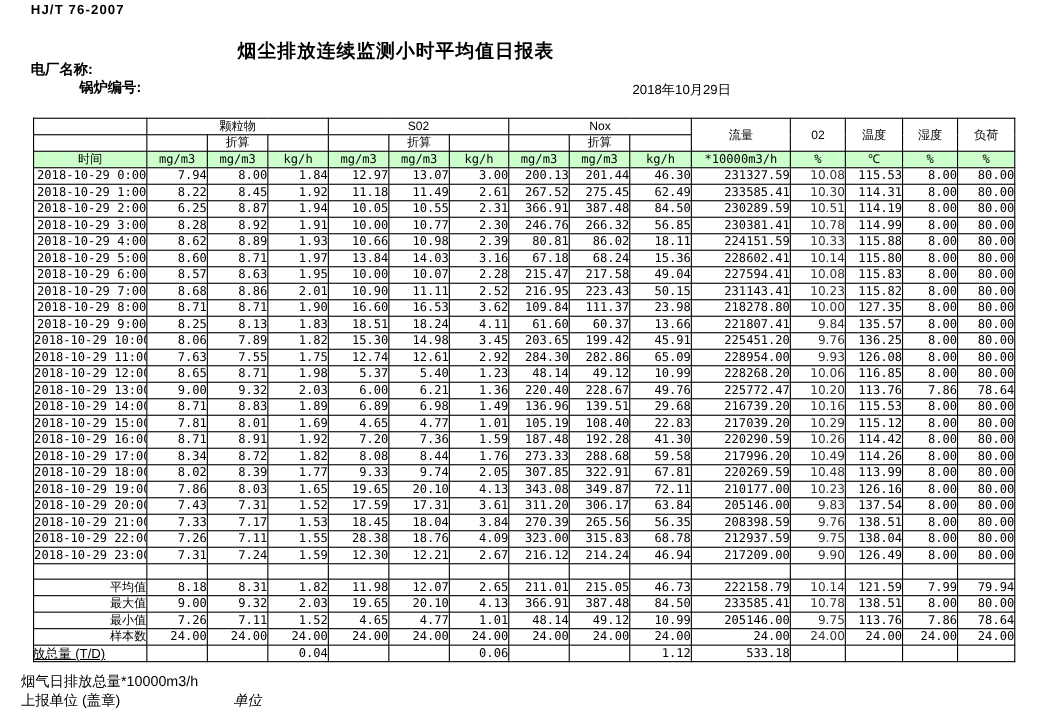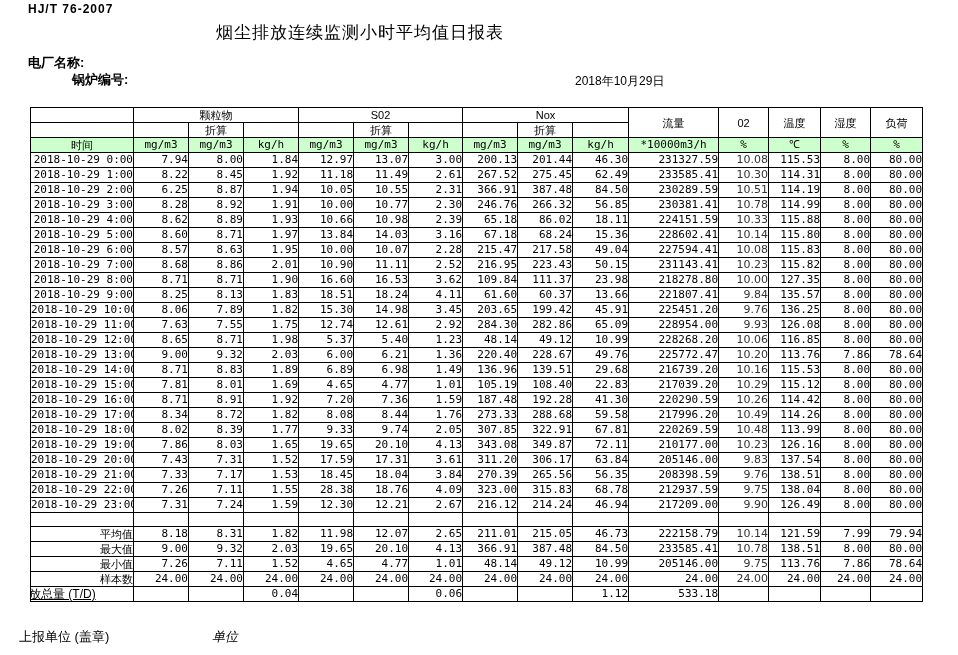--- a/index.html
+++ b/index.html
@@ -1,20 +1,20 @@
 <!DOCTYPE html>
 <html><head>
 <meta charset="utf-8">
 <style>
   html,body{margin:0;padding:0;background:#fff;}
   #canvas{position:relative;width:958px;height:655px;background:#ffffff;overflow:hidden;
           font-family:"Liberation Sans",sans-serif;color:#000;}
   .abs{position:absolute;white-space:nowrap;}
   #doc-code{left:28px;top:2px;font-size:12px;font-weight:bold;letter-spacing:1px;}
-  #report-title{left:216px;top:21px;font-size:17px;font-weight:normal;letter-spacing:1px;}
+  #report-title{left:216px;top:35px;font-size:17px;font-weight:bold;letter-spacing:1px;}
   #plant-label{left:28px;top:54px;font-size:13px;font-weight:bold;}
   #boiler-label{left:28px;top:71px;font-size:13px;font-weight:bold;margin-left:44px;}
   #report-date{left:575px;top:73px;font-size:12px;}
   #footer-note{left:19px;top:611px;font-size:13px;}
   #report-unit{left:19px;top:628px;font-size:13px;}
   #unit-label{left:212px;top:628px;font-size:13px;font-style:italic;}
 
   #report-table{position:absolute;left:30px;top:107px;border-collapse:collapse;table-layout:fixed;width:893px;}
   #report-table td{border:1px solid #000;padding:0;overflow:hidden;white-space:nowrap;
                    font-size:11px;line-height:14px;vertical-align:middle;}
@@ -178,21 +178,21 @@
           <td class="num c13">80.00</td>
         </tr>
         <tr class="hr">
           <td class="tcell">2018-10-29 4:00</td>
           <td class="num c0">8.62</td>
           <td class="num c1">8.89</td>
           <td class="num c2">1.93</td>
           <td class="num c3">10.66</td>
           <td class="num c4">10.98</td>
           <td class="num c5">2.39</td>
-          <td class="num c6">65.18</td>
+          <td class="num c6">80.81</td>
           <td class="num c7">86.02</td>
           <td class="num c8">18.11</td>
           <td class="num c9">224151.59</td>
           <td class="num c10">10.33</td>
           <td class="num c11">115.88</td>
           <td class="num c12">8.00</td>
           <td class="num c13">80.00</td>
         </tr>
         <tr class="hr">
           <td class="tcell">2018-10-29 5:00</td>
@@ -617,16 +617,17 @@
           <td class="num c8">1.12</td>
           <td class="num c9 flow-total">533.18</td>
           <td class="num c10"></td>
           <td class="num c11"></td>
           <td class="num c12"></td>
           <td class="num c13"></td>
         </tr>
       </tbody>
   </table>
 
+  <div class="abs" id="footer-note">烟气日排放总量*10000m3/h</div>
   <div class="abs" id="report-unit">上报单位 (盖章)</div>
   <div class="abs" id="unit-label">单位</div>
 
 </div>
 
 </body></html>

